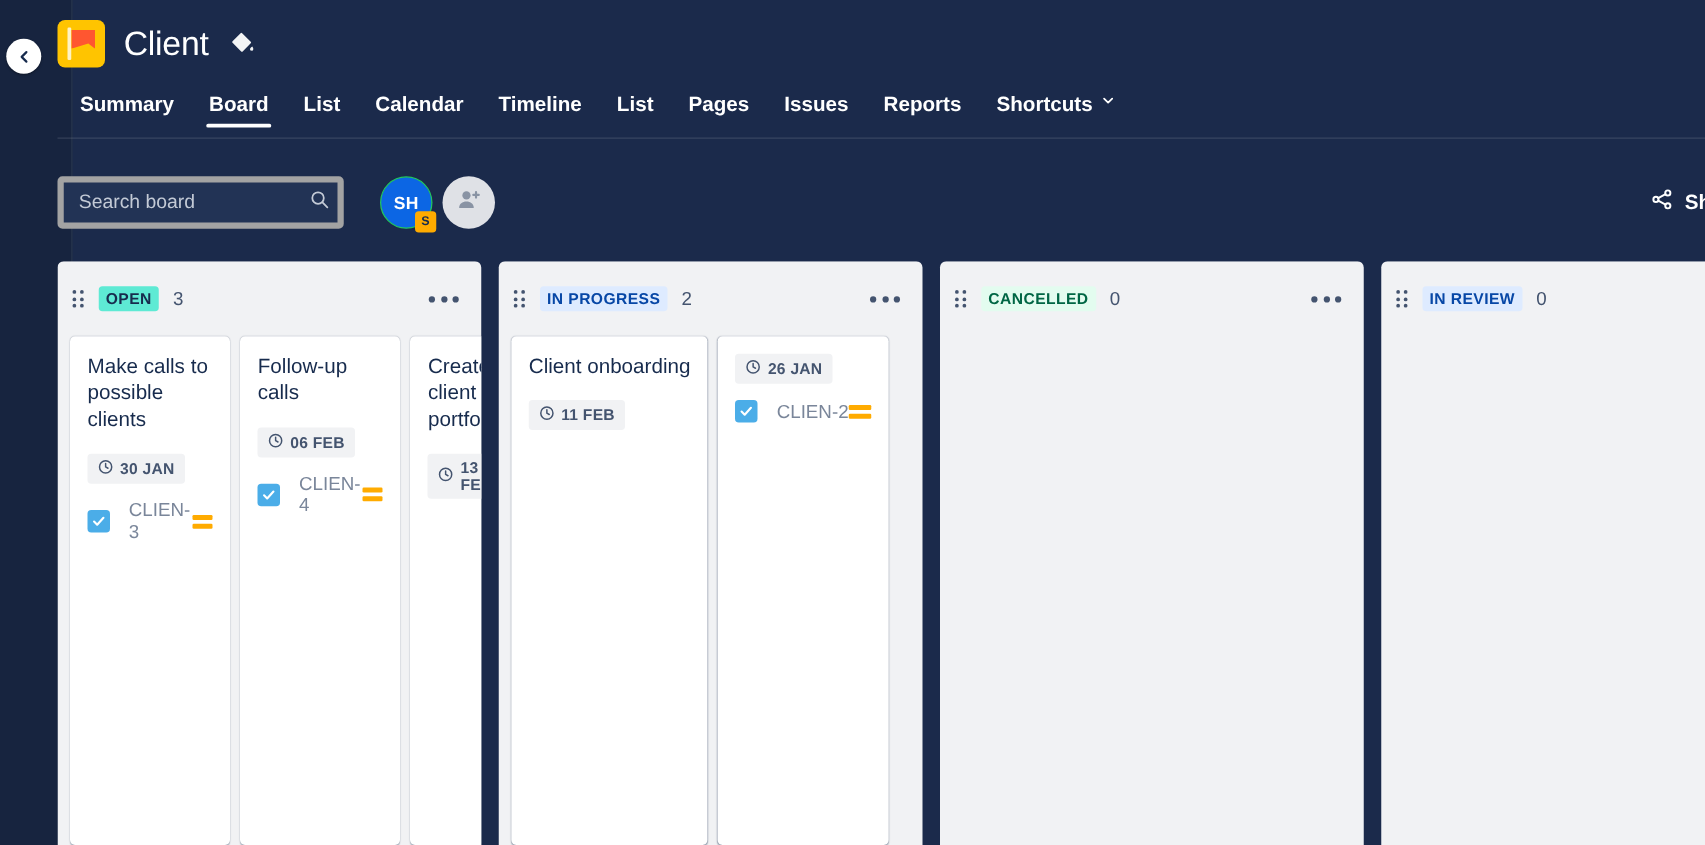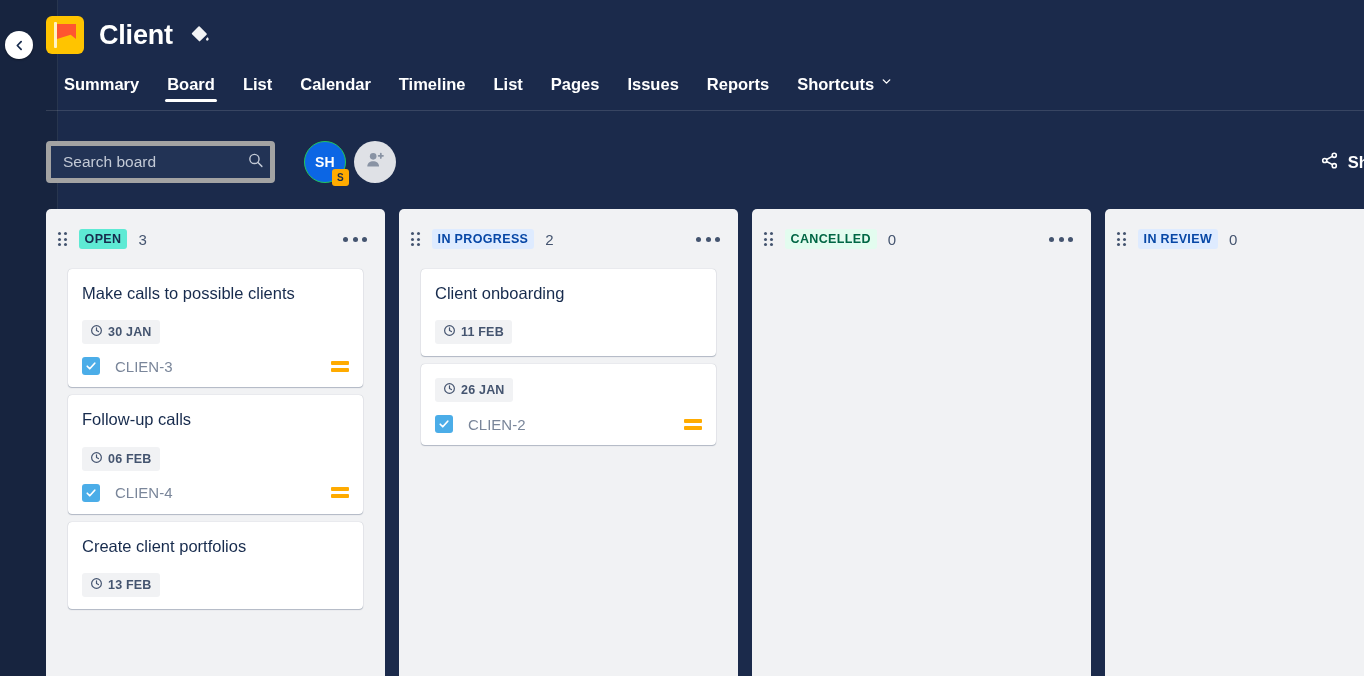--- a/index.html
+++ b/index.html
@@ -77,21 +77,21 @@
     position: absolute;
     left: 11px; top: 8px;
     width: 19px; height: 15px;
     background: #FF5630;
     clip-path: polygon(0 0, 100% 0, 100% 100%, 72% 72%, 0 100%);
   }
 
   .proj-title {
     color: #FFFFFF;
     font-size: 27px;
-    font-weight: 700;
+    font-weight: 400;
     margin-left: 15px;
     letter-spacing: -0.2px;
     line-height: 1;
   }
 
   .paint-icon {
     margin-left: 16px;
     display: flex;
     align-items: center;
     cursor: pointer;
@@ -288,23 +288,22 @@
     padding: 6px 2px;
   }
   .col-menu i {
     width: 5px; height: 5px;
     border-radius: 50%;
     background: #44546F;
     display: block;
   }
 
   .col-body {
-    padding: 0 22px;
-    display: flex;
-    flex-direction: column;
+    padding: 0 10px;
+    display: flex;
     gap: 8px;
     flex: 1 1 auto;
   }
 
   
   .card {
     background: #FFFFFF;
     border-radius: 4px;
     box-shadow: 0 1px 1px rgba(9,30,66,0.25), 0 0 1px rgba(9,30,66,0.31);
     padding: 14px 14px 12px 14px;

